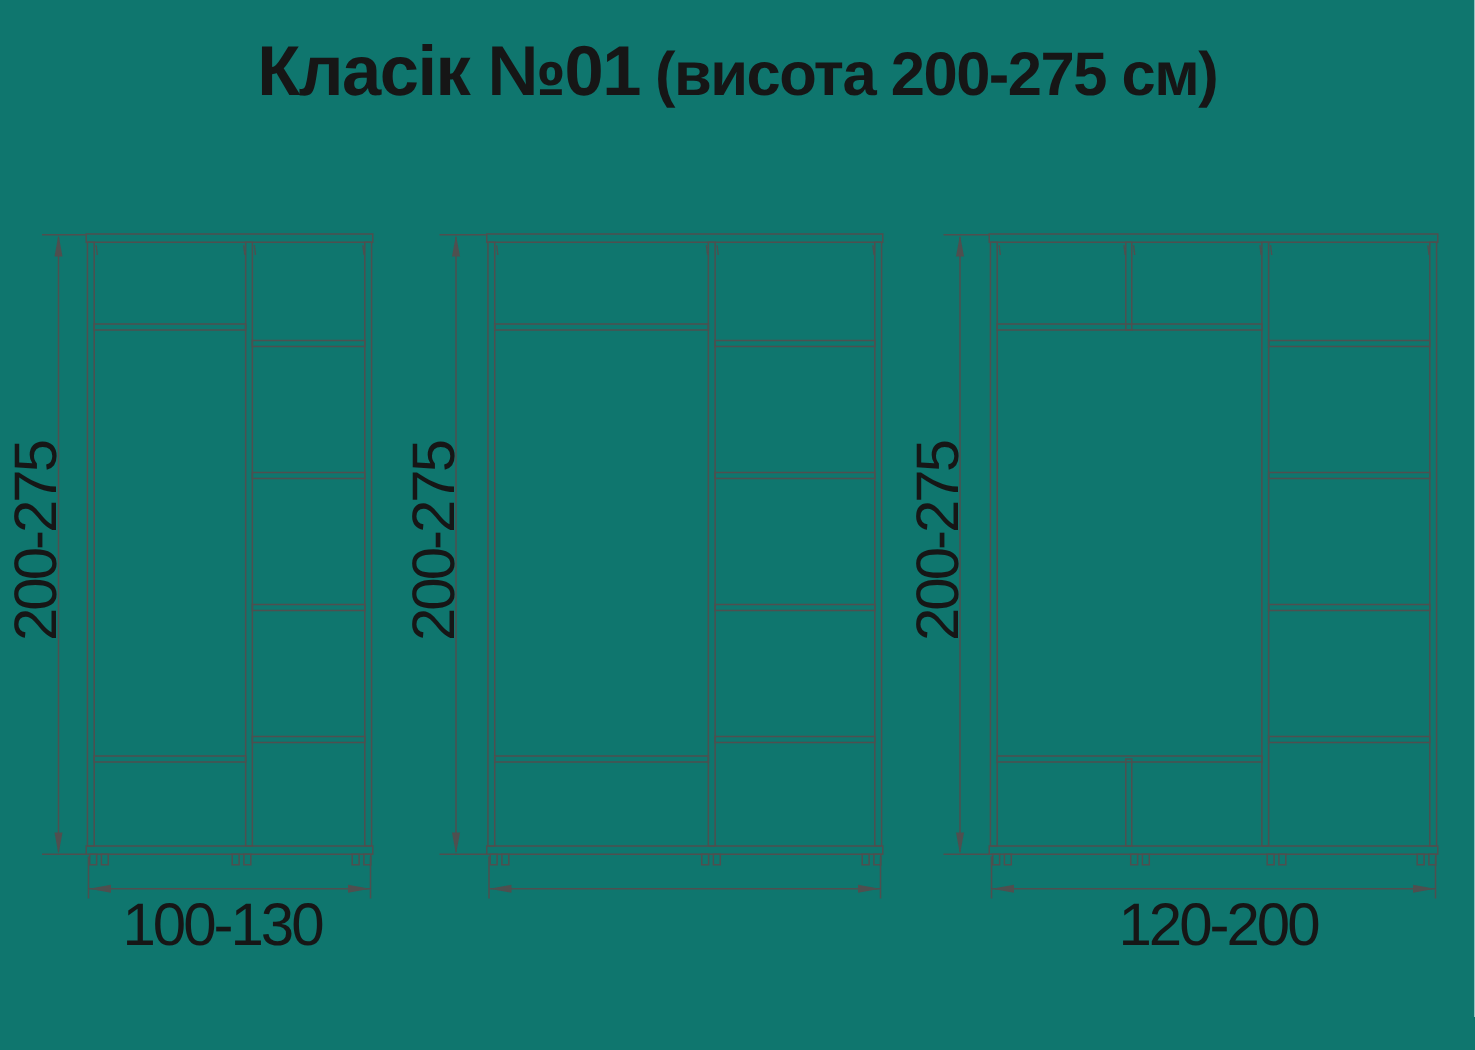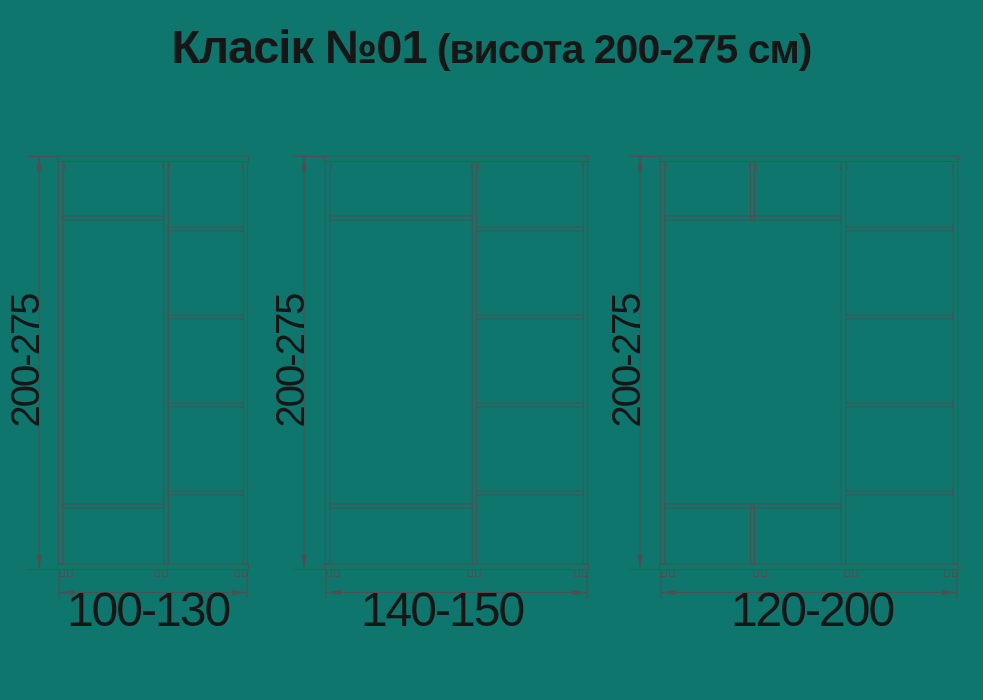--- a/index.html
+++ b/index.html
@@ -30,22 +30,22 @@
     letter-spacing:-2px;
     color:#161616;
     white-space:nowrap;
   }
   #vl1{left:25px;top:361px;}
   #vl2{left:290px;top:361px;}
   #vl3{left:626px;top:361px;}
   .hlabel{
     position:absolute;
     transform:translateX(-50%);
-    top:582px;
-    font-size:48px;
+    top:594px;
+    font-size:40px;
     letter-spacing:-2px;
     line-height:1.15;
     color:#161616;
     white-space:nowrap;
   }
   #hl1{left:148px;}
   #hl2{left:442px;}
   #hl3{left:812px;}
 </style>
 </head>
@@ -175,16 +175,15 @@
           <polygon points="956.7,592.5 942,589.9 942,595.1" fill="#4f4f4f" stroke="none"></polygon>
         </g>
       </g>
     </svg>
 
   <div class="vlabel" id="vl1">200-275</div>
   <div class="vlabel" id="vl2">200-275</div>
   <div class="vlabel" id="vl3">200-275</div>
 
   <div class="hlabel" id="hl1">100-130</div>
-  <div class="hlabel" id="hl2">140-150</div>
   <div class="hlabel" id="hl3">120-200</div>
 
 </div>
 
 </body></html>

